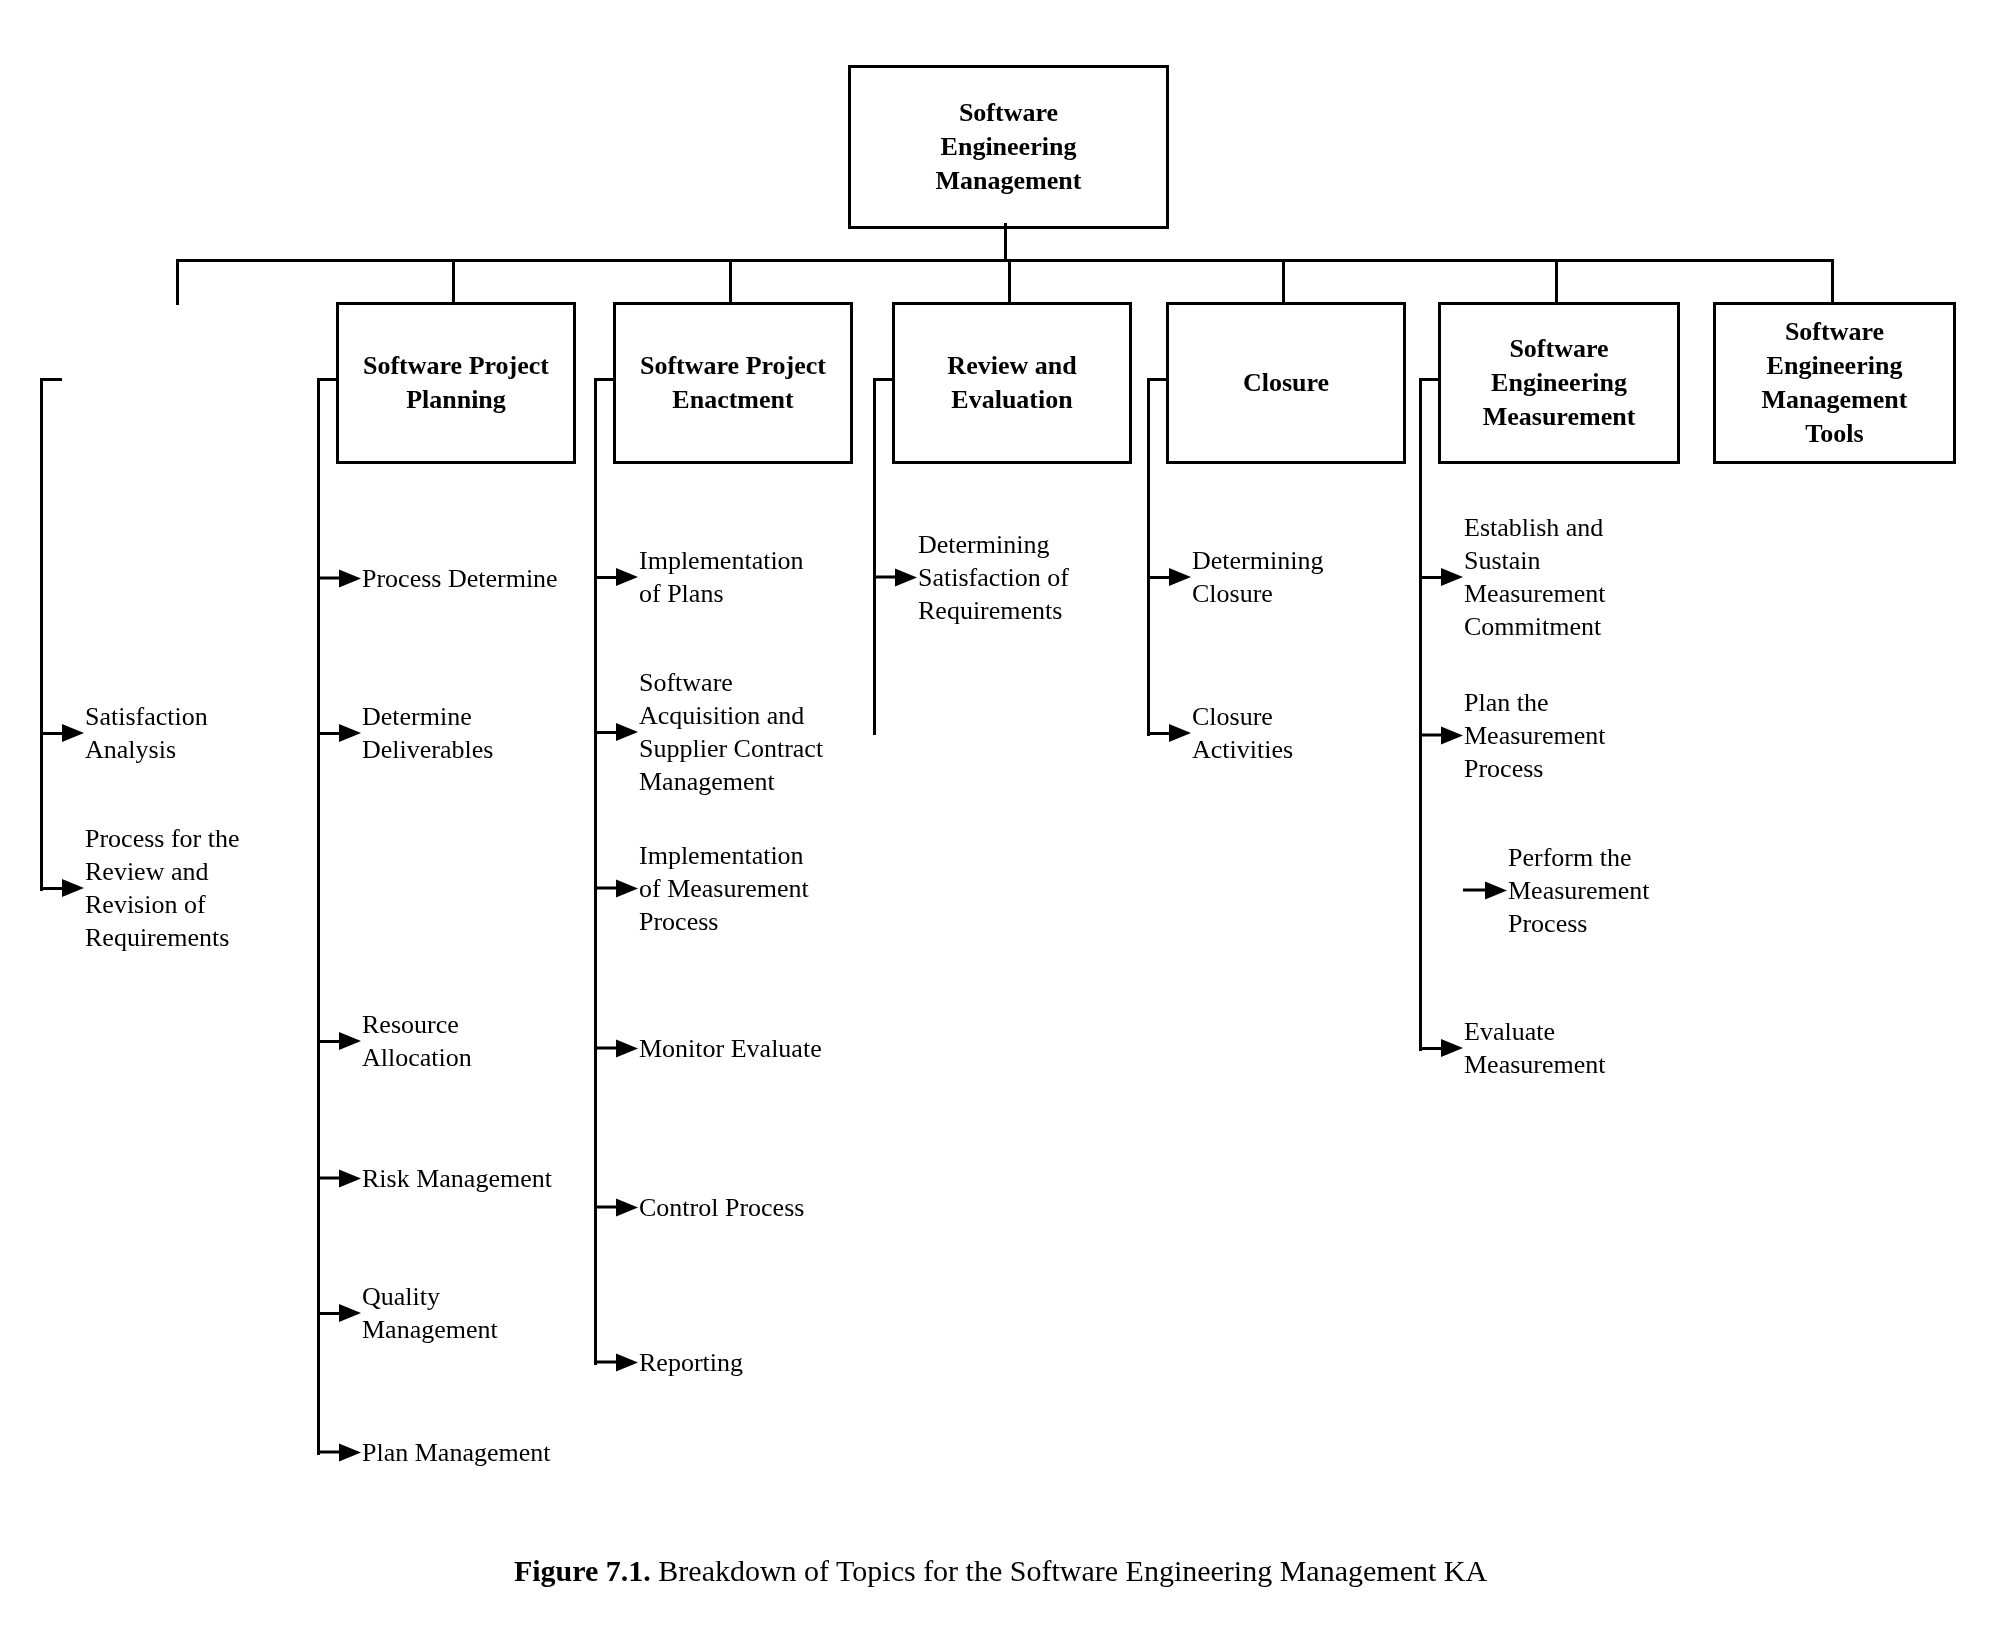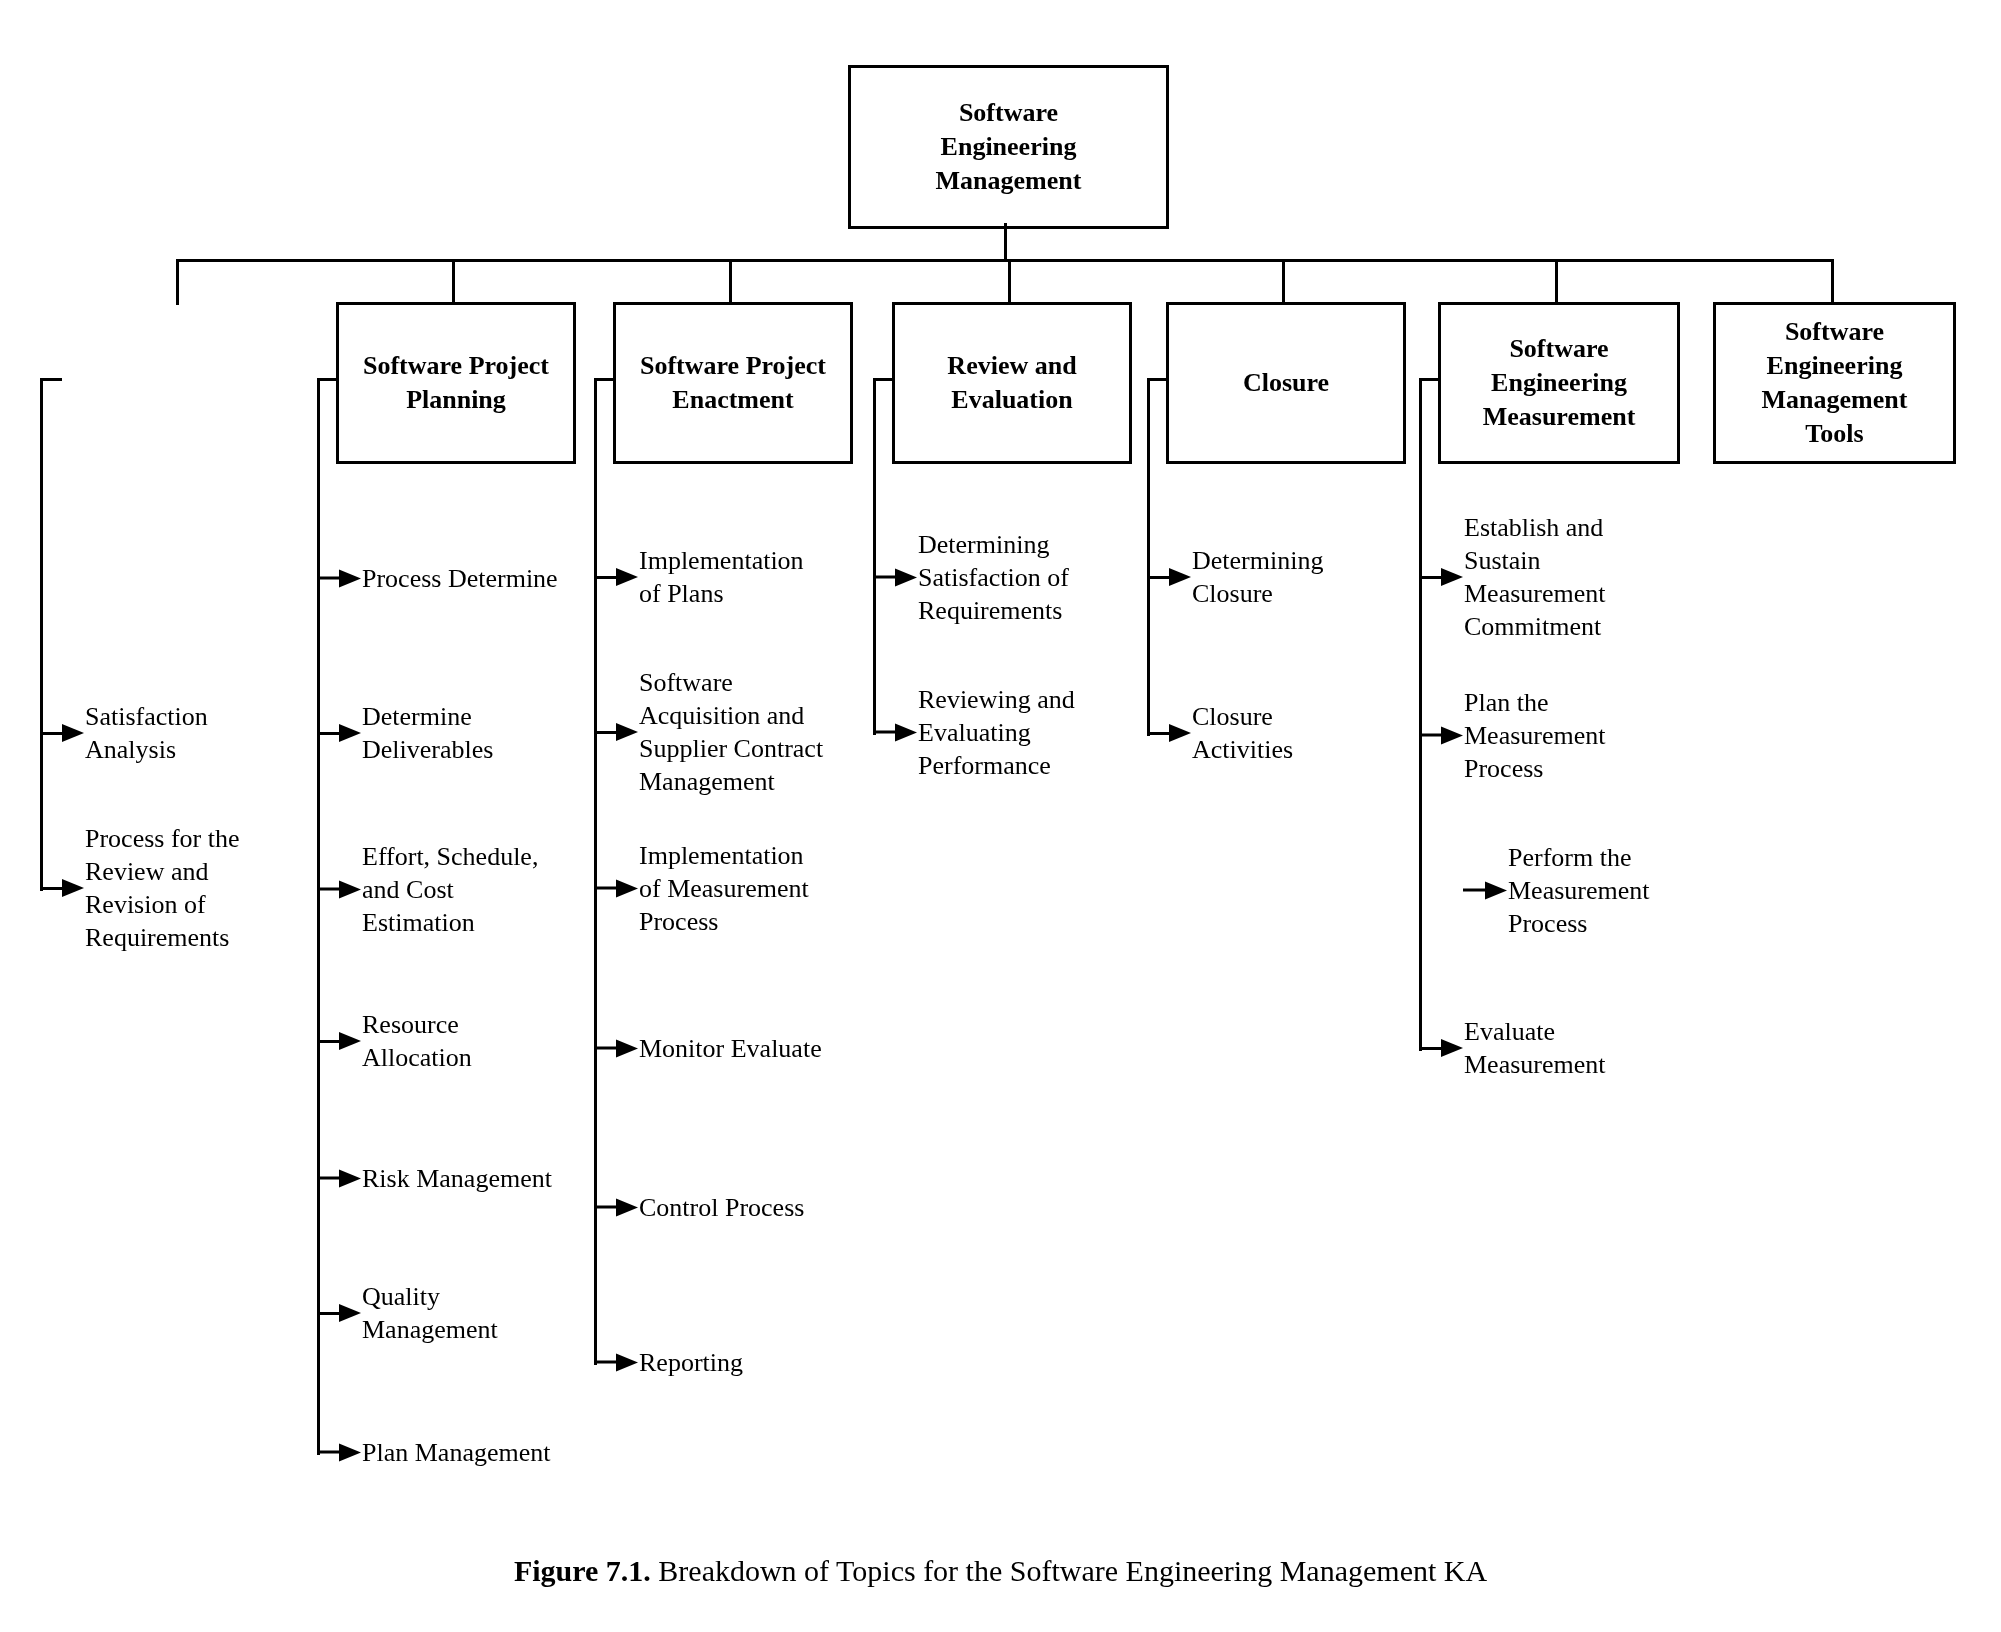--- a/index.html
+++ b/index.html
@@ -89,23 +89,20 @@
 Revision of
 Requirements</div>
 
   <div class="nodebox hbox" style="left:336px;width:234px">Software Project
 Planning</div>
   <div class="hline" style="left:317px;top:378px;width:22px"></div>
   <div class="vline" style="left:317px;top:378px;height:1077px"></div>
   <div class="leaf" style="left:362px;top:578px">Process Determine</div>
   <div class="leaf" style="left:362px;top:733px">Determine
 Deliverables</div>
-  <div class="leaf" style="left:362px;top:889px">Effort, Schedule,
-and Cost
-Estimation</div>
   <div class="leaf" style="left:362px;top:1041px">Resource
 Allocation</div>
   <div class="leaf" style="left:362px;top:1178px">Risk Management</div>
   <div class="leaf" style="left:362px;top:1313px">Quality
 Management</div>
   <div class="leaf" style="left:362px;top:1452px">Plan Management</div>
 
   <div class="nodebox hbox" style="left:613px;width:234px">Software Project
 Enactment</div>
   <div class="hline" style="left:594px;top:378px;width:22px"></div>
@@ -123,23 +120,20 @@
   <div class="leaf" style="left:639px;top:1207px">Control Process</div>
   <div class="leaf" style="left:639px;top:1362px">Reporting</div>
 
   <div class="nodebox hbox" style="left:892px;width:234px">Review and
 Evaluation</div>
   <div class="hline" style="left:873px;top:378px;width:22px"></div>
   <div class="vline" style="left:873px;top:378px;height:357px"></div>
   <div class="leaf" style="left:918px;top:577px">Determining
 Satisfaction of
 Requirements</div>
-  <div class="leaf" style="left:918px;top:732px">Reviewing and
-Evaluating
-Performance</div>
 
   <div class="nodebox hbox" style="left:1166px;width:234px">Closure</div>
   <div class="hline" style="left:1147px;top:378px;width:22px"></div>
   <div class="vline" style="left:1147px;top:378px;height:358px"></div>
   <div class="leaf" style="left:1192px;top:577px">Determining
 Closure</div>
   <div class="leaf" style="left:1192px;top:733px">Closure
 Activities</div>
 
   <div class="nodebox hbox" style="left:1438px;width:236px">Software

